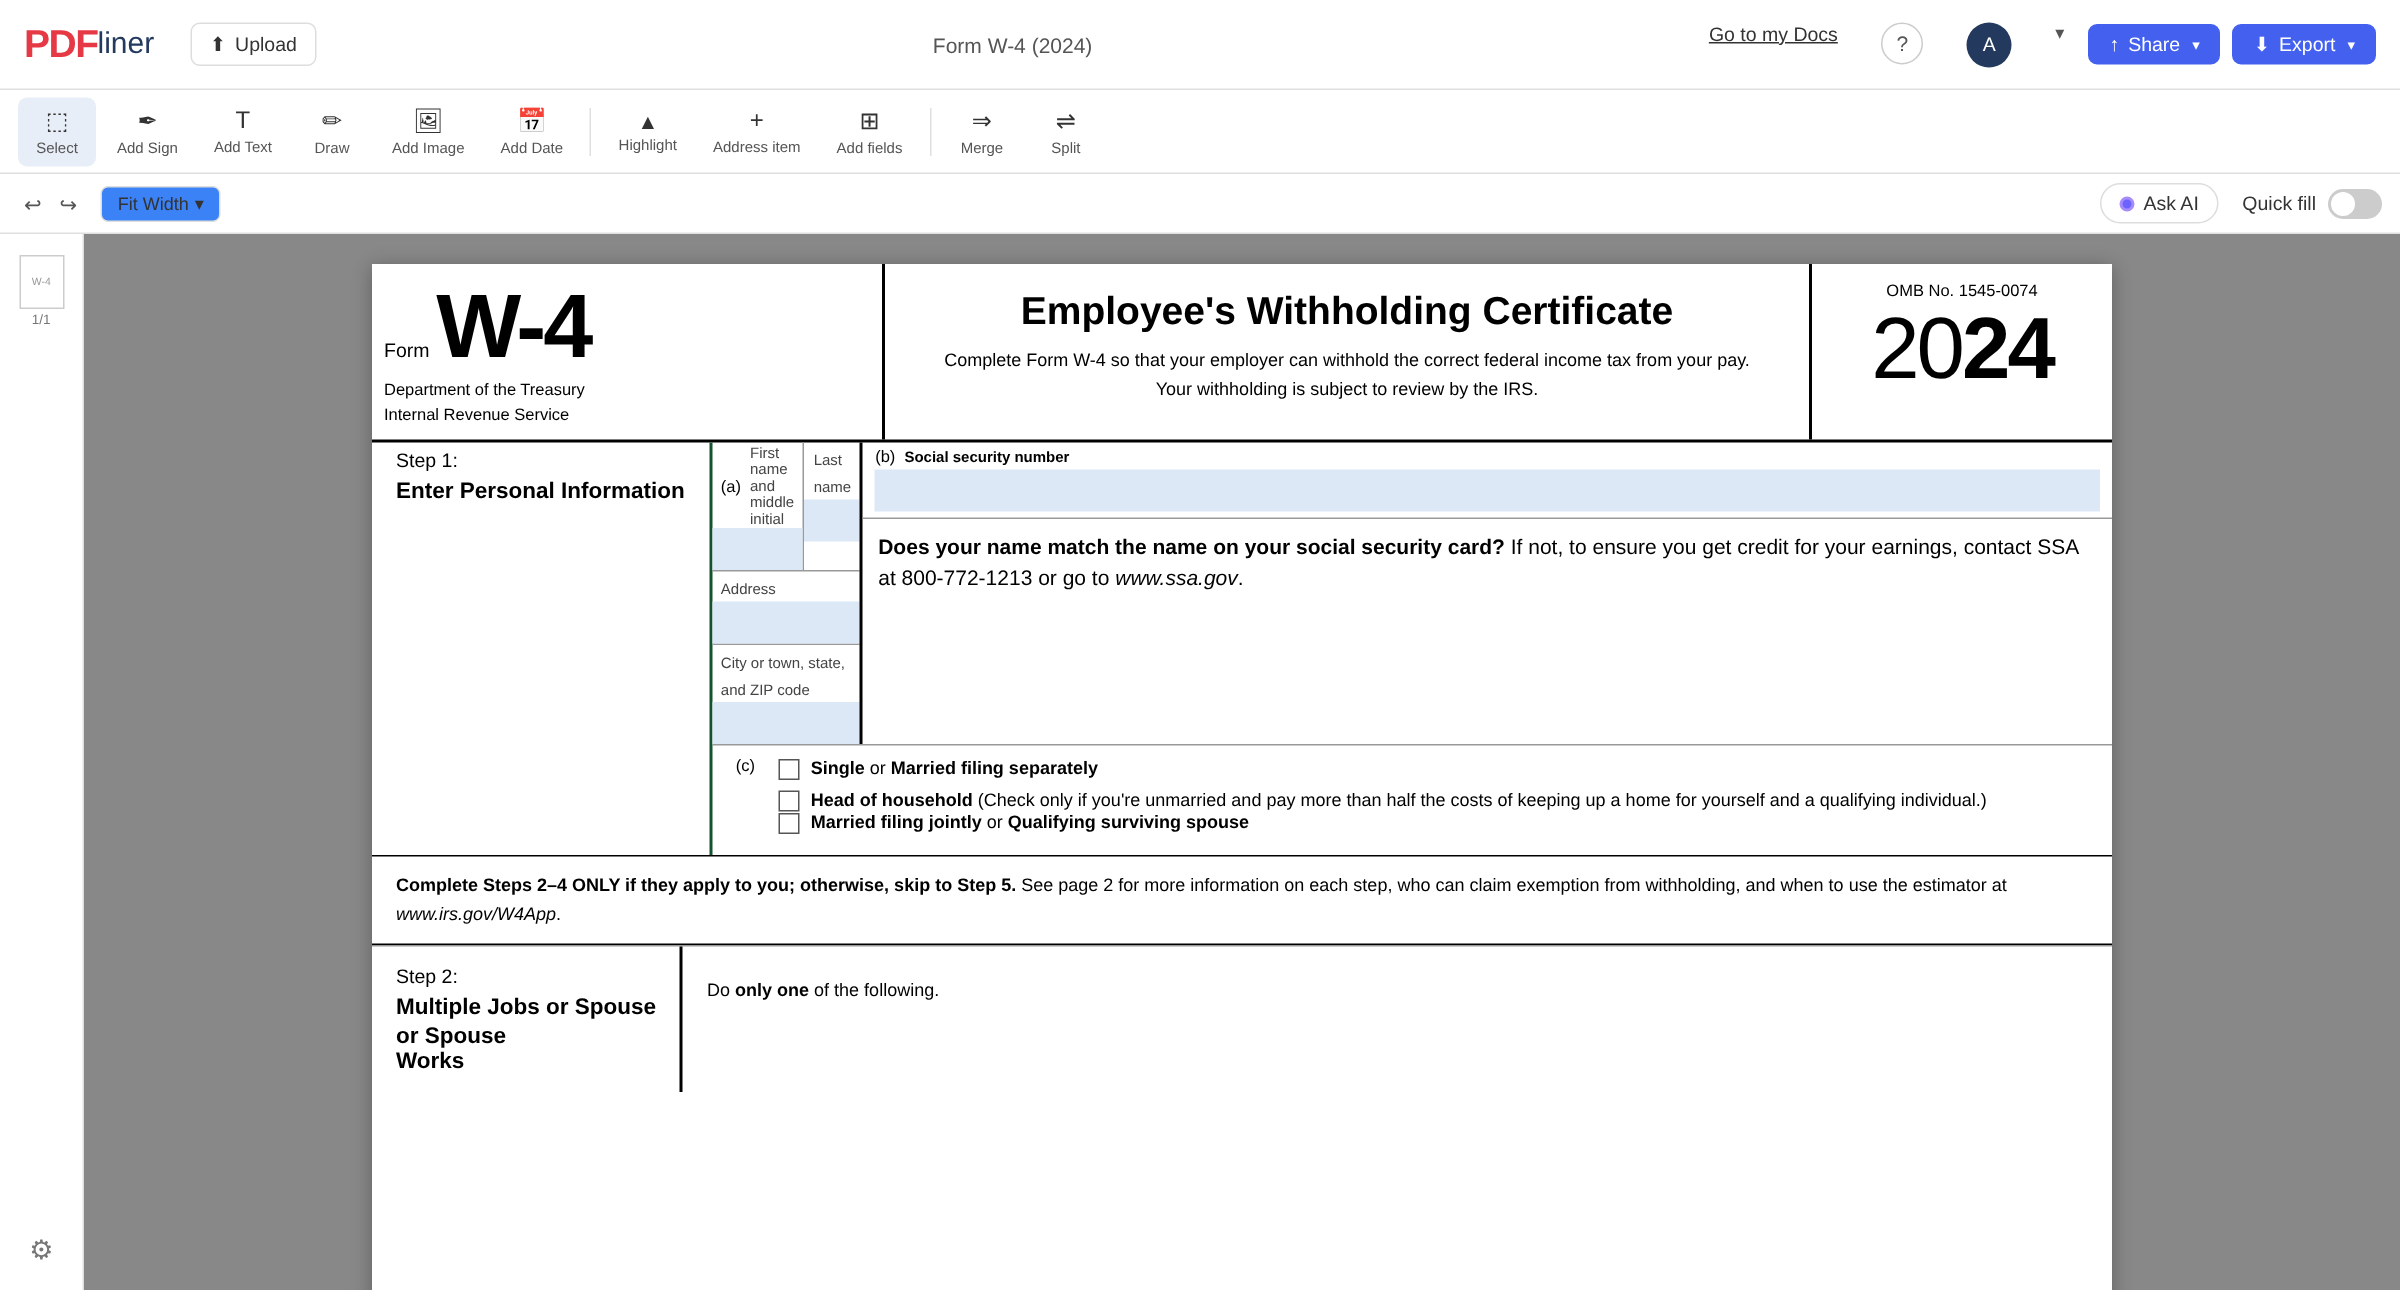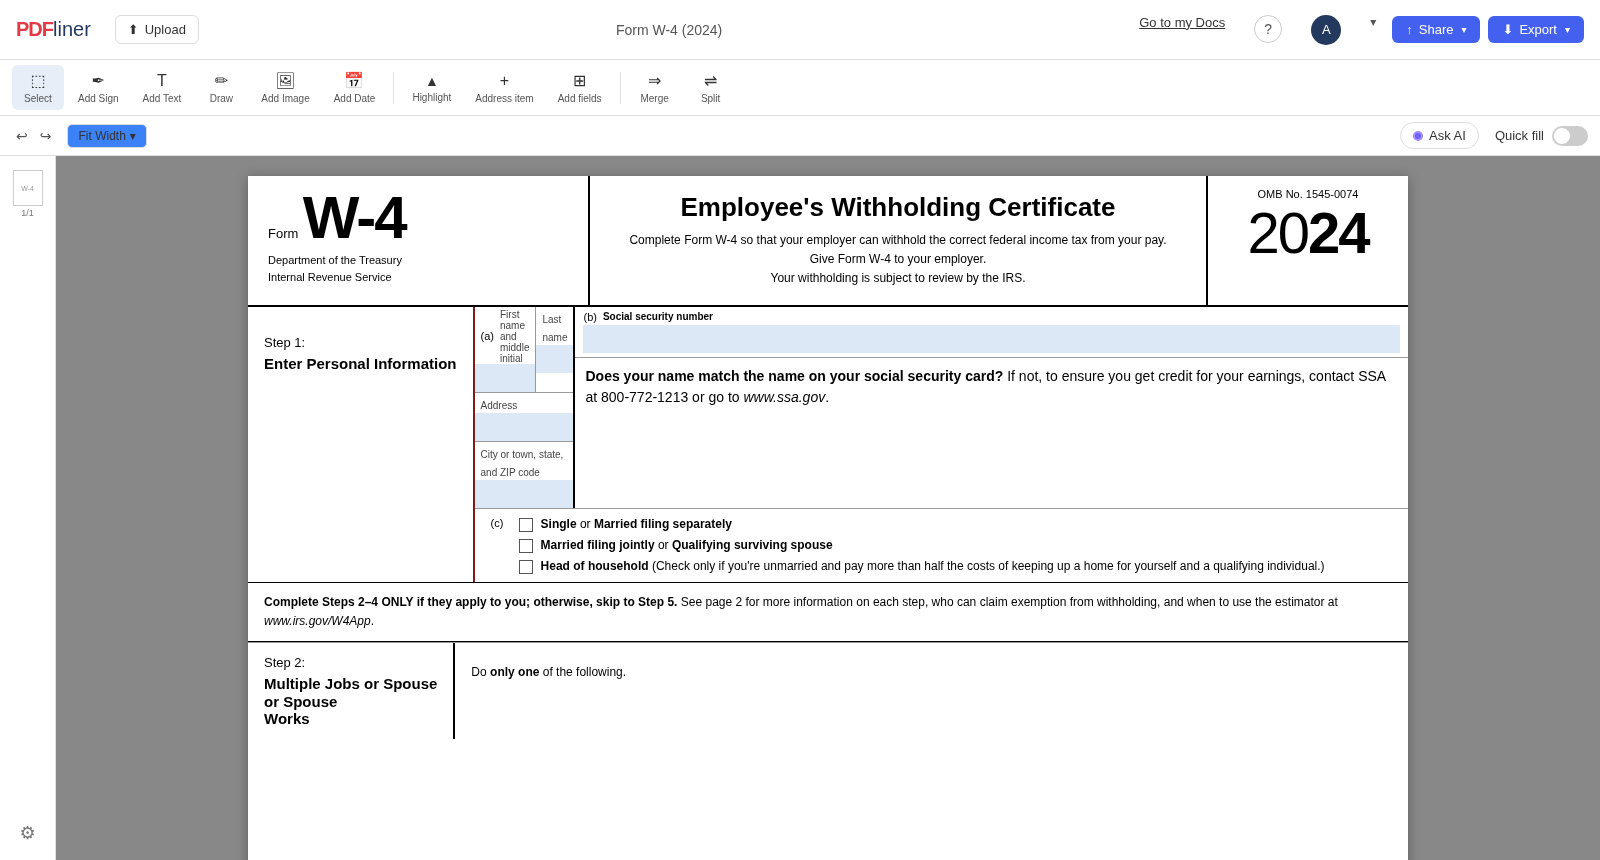--- a/index.html
+++ b/index.html
@@ -93,21 +93,21 @@
 </svg>
 
 <svg class="blob-bottom-right" viewBox="0 0 120 150" xmlns="http://www.w3.org/2000/svg">
   <path d="M80 0 L120 40 L100 100 L60 150 L20 120 L0 60 Z" fill="#23395d" opacity="0.8"></path>
 </svg>
 
 <div class="app">
 
   <div class="header">
     <div class="logo">
-      <span style="font-size:20px; font-weight:900; color:#e63946; letter-spacing:-1px;">PDF</span>
+      <span style="font-size:26px; font-weight:900; color:#e63946; letter-spacing:-1px;">PDF</span>
         <span style="font-size:20px; font-weight:400; color:#23395d;">liner</span>
     </div>
     <button class="upload-btn">
       <span>⬆</span>
       <span>Upload</span>
     </button>
     <div class="header-title">Form W-4 (2024)</div>
     <div class="header-right">
       <span class="go-to-docs">Go to my Docs</span>
       <button class="help-btn">?</button>
@@ -209,48 +209,47 @@
         </div>
         <span class="sidebar-page-num">1/1</span>
       </div>
       <div class="sidebar-settings">⚙</div>
     </div>
 
     <div class="doc-viewer">
       <div class="doc-page">
 
         <div style="display:flex; border-bottom: 2px solid #000;">
-          <div style="padding: 12px 20px 8px; min-width: 340px;">
+          <div style="padding: 12px 8px 8px; min-width: 340px;">
             <div>
               <span style="font-size:13px;">Form</span>
               <span style="font-size:60px; font-weight:900; letter-spacing:-2px; line-height:1;">W-4</span>
             </div>
             <div style="font-size:11px; line-height:1.5; margin-top:4px;">
               <div>Department of the Treasury</div>
               <div>Internal Revenue Service</div>
             </div>
           </div>
           <div style="flex:1; padding:16px; text-align:center; border-left:2px solid #000; border-right:2px solid #000;">
             <div style="font-size:26px; font-weight:bold;">Employee's Withholding Certificate</div>
             <div style="font-size:12px; margin-top:8px; line-height:1.6;">
               <div>Complete Form W-4 so that your employer can withhold the correct federal income tax from your pay.</div>
-              <div>Give Form W-4 to your employer.</div>
               <div>Your withholding is subject to review by the IRS.</div>
             </div>
           </div>
           <div style="padding:12px 16px; min-width:200px; text-align:center;">
             <div style="font-size:11px; text-align:center;">OMB No. 1545-0074</div>
             <div style="font-size:58px; font-weight:900; line-height:1; letter-spacing:-2px; margin-top:4px;">
               <span style="font-weight:200;">20</span><span style="font-weight:900;">24</span>
             </div>
           </div>
         </div>
 
         <div style="display:flex; border-bottom:1px solid #000;">
-          <div style="min-width:170px; padding:28px 16px; border-right:2px solid #7f1d1d;">
+          <div style="min-width:170px; padding:4px 16px; border-right:2px solid #14532d;">
             <div style="font-size:13px;">Step 1:</div>
             <div style="font-size:15px; font-weight:bold; line-height:1.3; margin-top:4px;">Enter Personal Information</div>
           </div>
 
           <div style="flex:1; display:flex; flex-direction:column;">
             <div style="display:flex;">
 
               <div style="flex:1;">
 
                 <div style="display:flex; border-bottom:1px solid #999;">
@@ -298,27 +297,27 @@
                 </div>
               </div>
             </div>
 
             <div style="padding:8px 16px; border-top:1px solid #999;">
               <div style="display:flex; align-items:flex-start; gap:8px; margin-bottom:6px; font-size:12px;">
                 <span style="font-size:11px; min-width:20px;">(c)</span>
                 <div class="chk"></div>
                 <span><b>Single</b> or <b>Married filing separately</b></span>
               </div>
+              <div style="display:flex; align-items:flex-start; gap:8px; font-size:12px; padding-left:28px;">
+                <div class="chk"></div>
+                <span><b>Head of household</b> (Check only if you're unmarried and pay more than half the costs of keeping up a home for yourself and a qualifying individual.)</span>
+              </div>
               <div style="display:flex; align-items:flex-start; gap:8px; margin-bottom:6px; font-size:12px; padding-left:28px;">
                 <div class="chk"></div>
                 <span><b>Married filing jointly</b> or <b>Qualifying surviving spouse</b></span>
-              </div>
-              <div style="display:flex; align-items:flex-start; gap:8px; font-size:12px; padding-left:28px;">
-                <div class="chk"></div>
-                <span><b>Head of household</b> (Check only if you're unmarried and pay more than half the costs of keeping up a home for yourself and a qualifying individual.)</span>
               </div>
             </div>
           </div>
         </div>
 
         <div style="padding:10px 16px; font-size:12px; line-height:1.6; border-bottom:1px solid #000;">
           <b>Complete Steps 2–4 ONLY if they apply to you; otherwise, skip to Step 5.</b>
           <span> See page 2 for more information on each step, who can claim exemption from withholding, and when to use the estimator at <em>www.irs.gov/W4App</em>.</span>
         </div>
 

